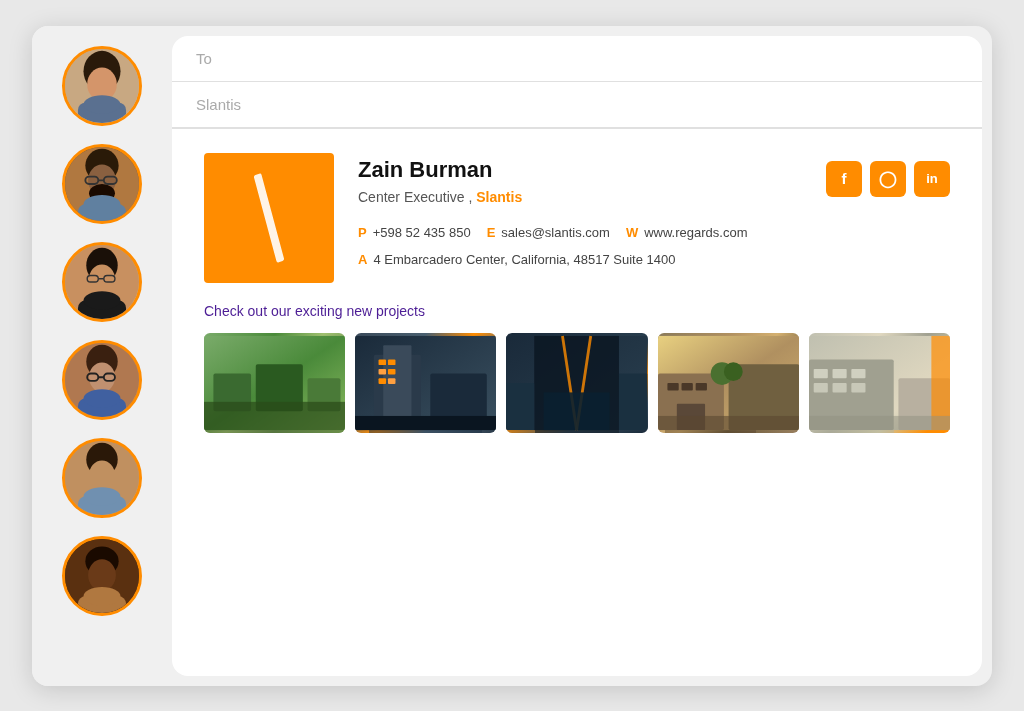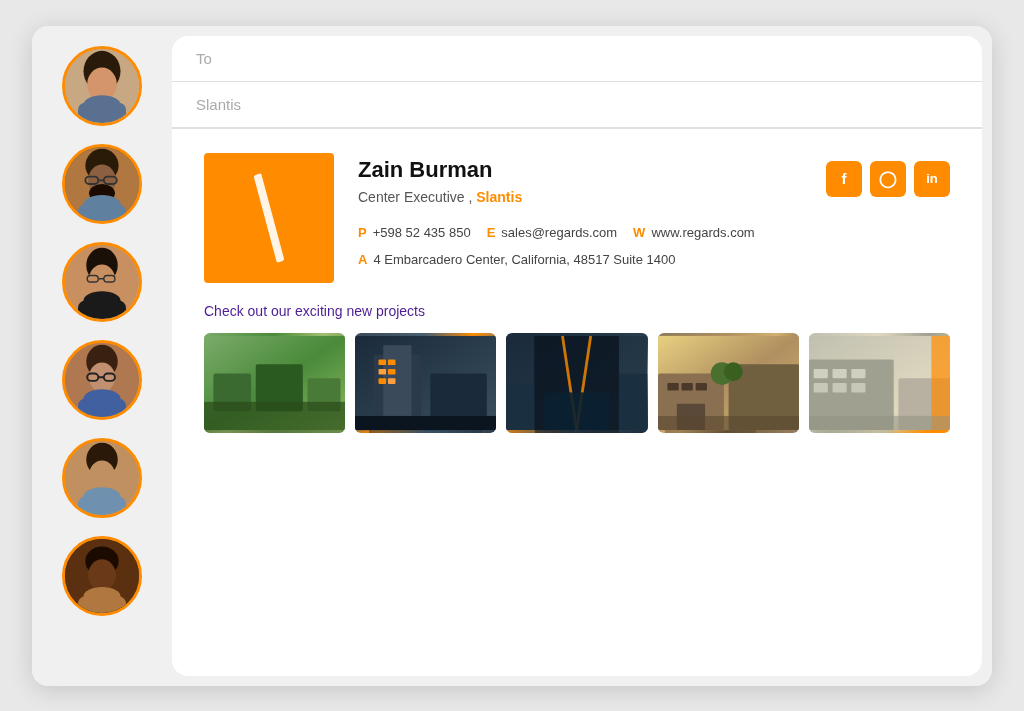--- a/index.html
+++ b/index.html
@@ -434,21 +434,21 @@
                 <span class="company">Slantis</span>
               </div>
               <div class="sig-contact">
                 <div class="row">
                   <span class="item">
                     <span class="label">P</span>
                     <span>+598 52 435 850</span>
                   </span>
                   <span class="item">
                     <span class="label">E</span>
-                    <span>sales@regards.com</span>
+                    <span>sales@slantis.com</span>
                   </span>
                   <span class="item">
                     <span class="label">W</span>
                     <span>www.regards.com</span>
                   </span>
                 </div>
                 <div class="row">
                   <span class="item">
                     <span class="label">A</span>
                     <span>4 Embarcadero Center, California, 48517 Suite 1400</span>

